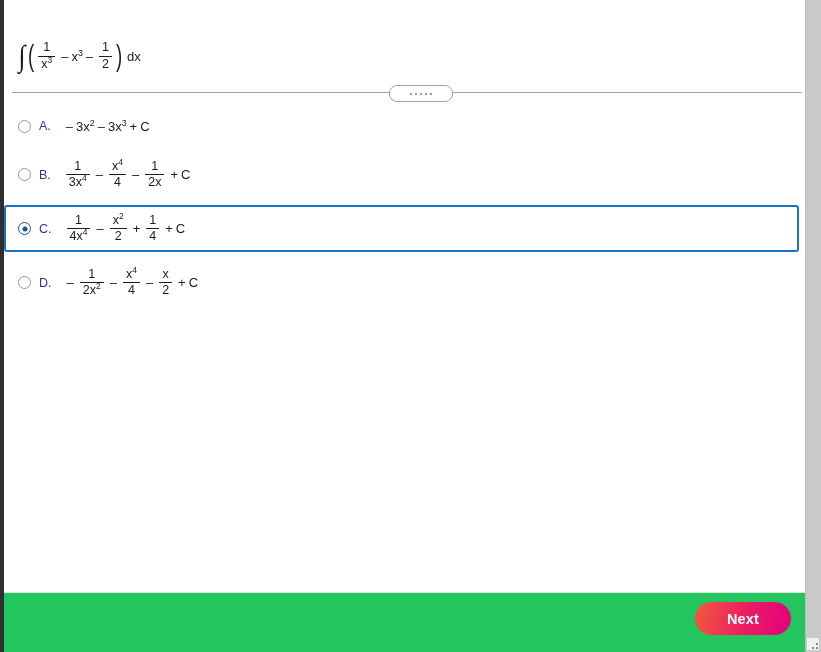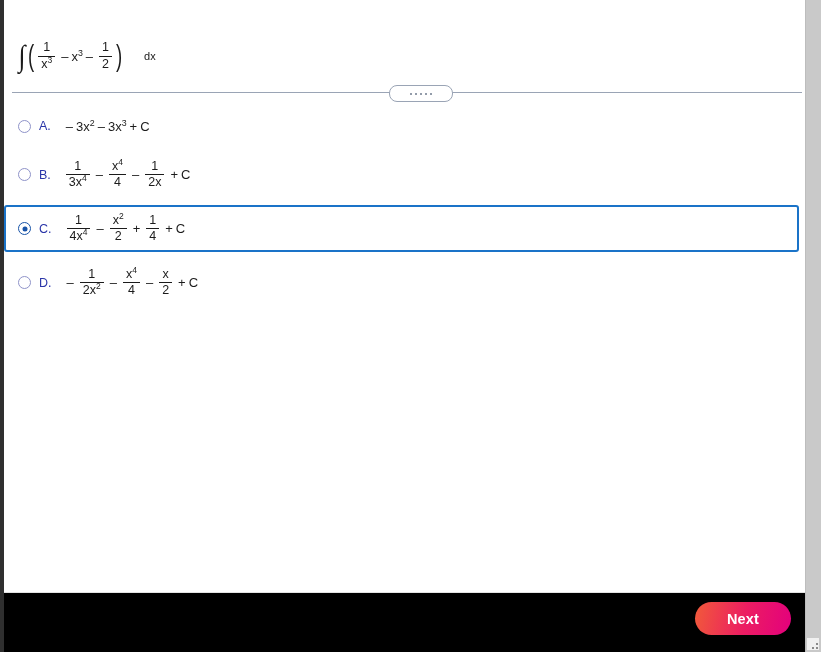--- a/index.html
+++ b/index.html
@@ -104,21 +104,21 @@
     margin: 0 -1px;
   }
   .intsign {
     font-size: 30px;
     line-height: 0.8;
     font-family: "Liberation Serif", serif;
     transform: scaleX(0.85);
     display: inline-block;
     margin-right: 1px;
   }
-  .dx { margin-left: 21px; font-size: 11px; }
+  .dx { margin-left: 4px; font-size: 13px; }
 
   .stem-expression {
     position: absolute;
     left: 14px; top: 33px;
     height: 46px;
     display: flex;
     align-items: center;
   }
 
   
@@ -206,21 +206,21 @@
   .choice-body {
     display: flex;
     align-items: center;
   }
 
   
   .bottom-bar {
     position: absolute;
     left: 4px; top: 592px;
     width: 802px; height: 60px;
-    background: #000000;
+    background: #22c55e;
     border-top: 1px solid #e2e2e2;
   }
   .next-button {
     position: absolute;
     right: 15px; top: 9px;
     width: 96px; height: 33px;
     border: none;
     border-radius: 17px;
     background: linear-gradient(100deg, #f15a3a 0%, #ec1d62 52%, #e3007d 100%);
     color: #ffffff;

